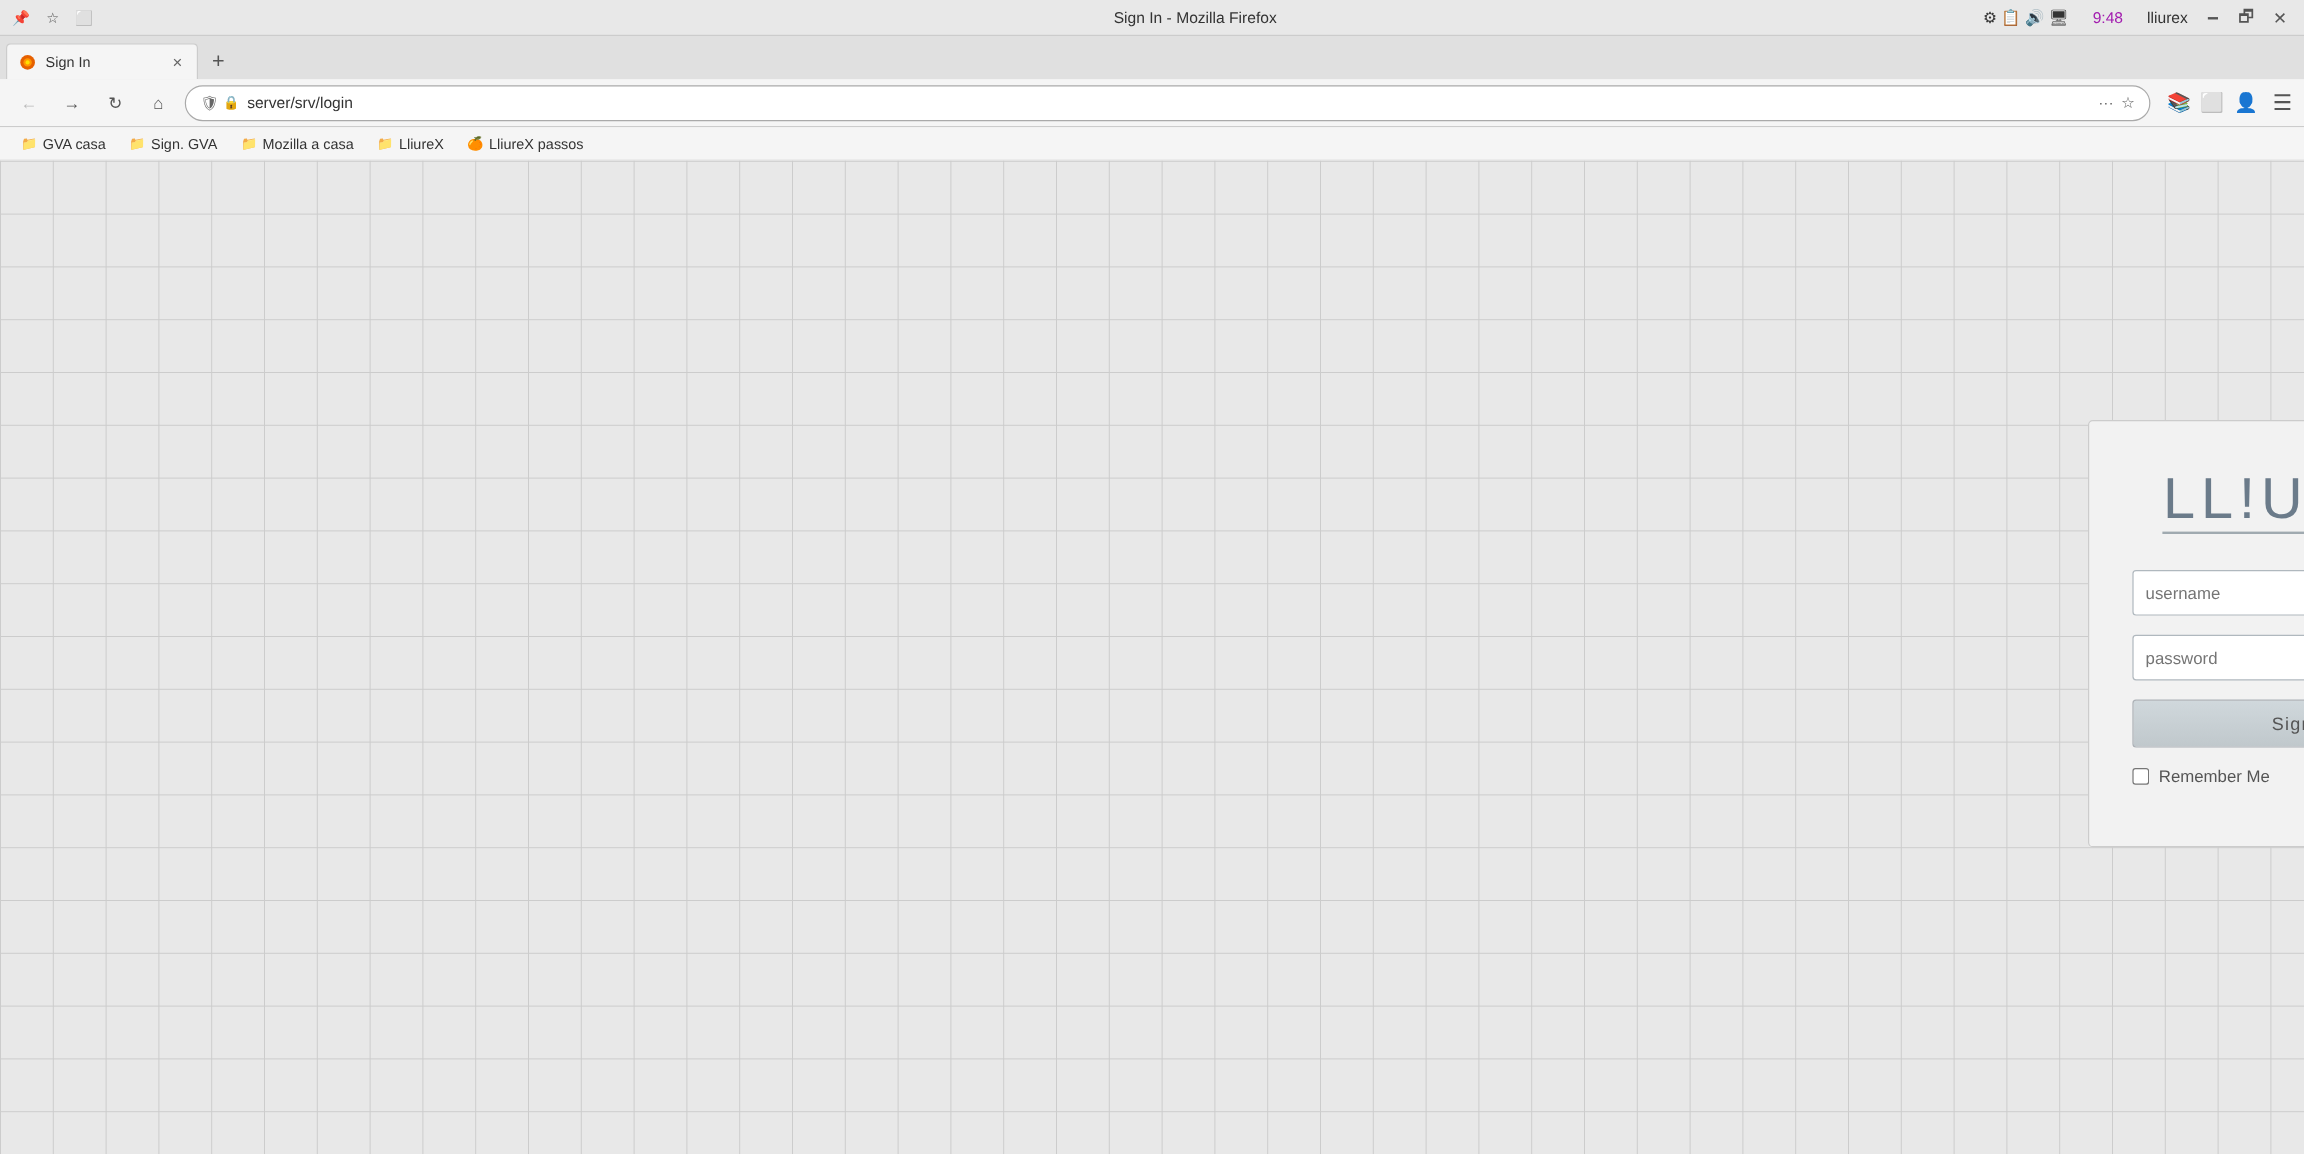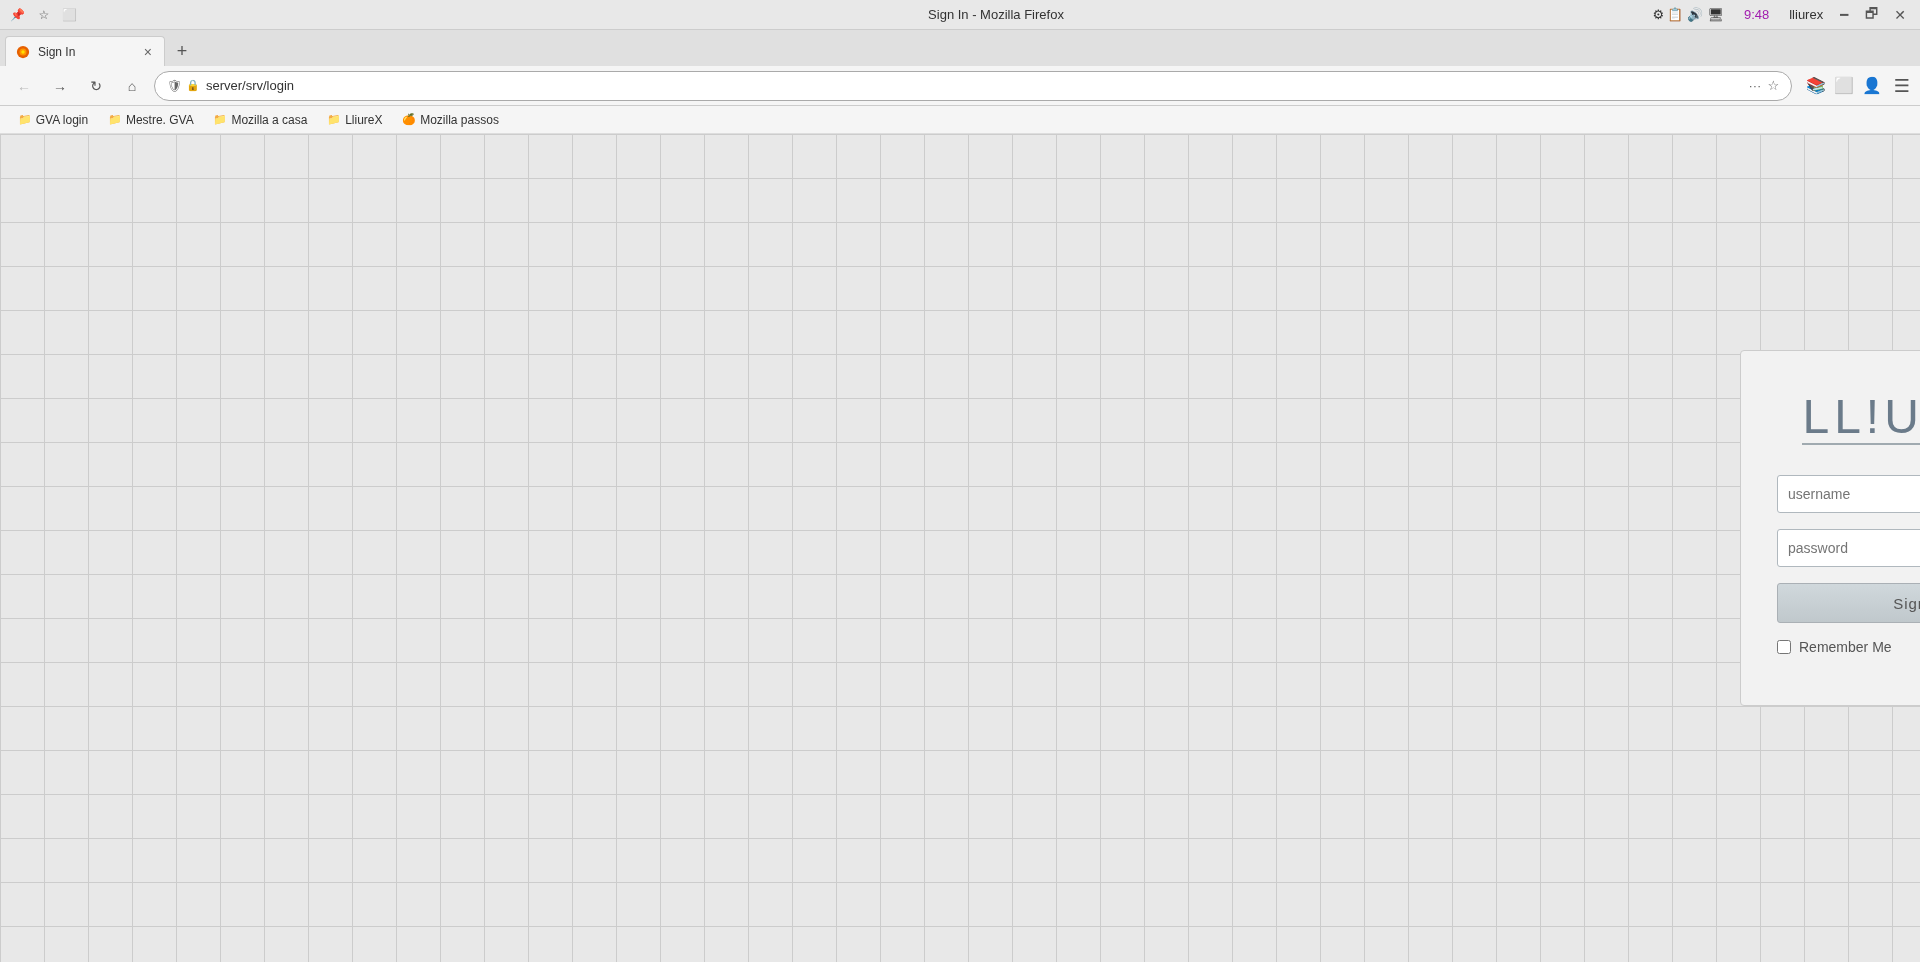--- a/index.html
+++ b/index.html
@@ -354,37 +354,37 @@
       <span style="font-size:16px;">📚</span>
       <span style="font-size:16px;">⬜</span>
       <span style="font-size:16px;">👤</span>
       <span style="font-size:18px; margin-left:4px;">☰</span>
     </div>
   </div>
 
   <div class="bookmarks-bar">
     <div class="bookmark-item">
       <span class="bookmark-icon">📁</span>
-      <span>GVA login</span>
+      <span>GVA casa</span>
     </div>
     <div class="bookmark-item">
       <span class="bookmark-icon">📁</span>
-      <span>Mestre. GVA</span>
+      <span>Sign. GVA</span>
     </div>
     <div class="bookmark-item">
       <span class="bookmark-icon">📁</span>
       <span>Mozilla a casa</span>
     </div>
     <div class="bookmark-item">
       <span class="bookmark-icon">📁</span>
       <span>LliureX</span>
     </div>
     <div class="bookmark-item">
       <span class="bookmark-icon">🍊</span>
-      <span>Mozilla passos</span>
+      <span>LliureX passos</span>
     </div>
   </div>
 
 </div>
 
 <div class="page-content">
 
   <div style="position: absolute; top: 0; left: 0; right: 0; bottom: 0; display: flex; align-items: center; justify-content: center;">
     <div class="login-card" style="position: relative; transform: none; margin-top: -40px;">
 

